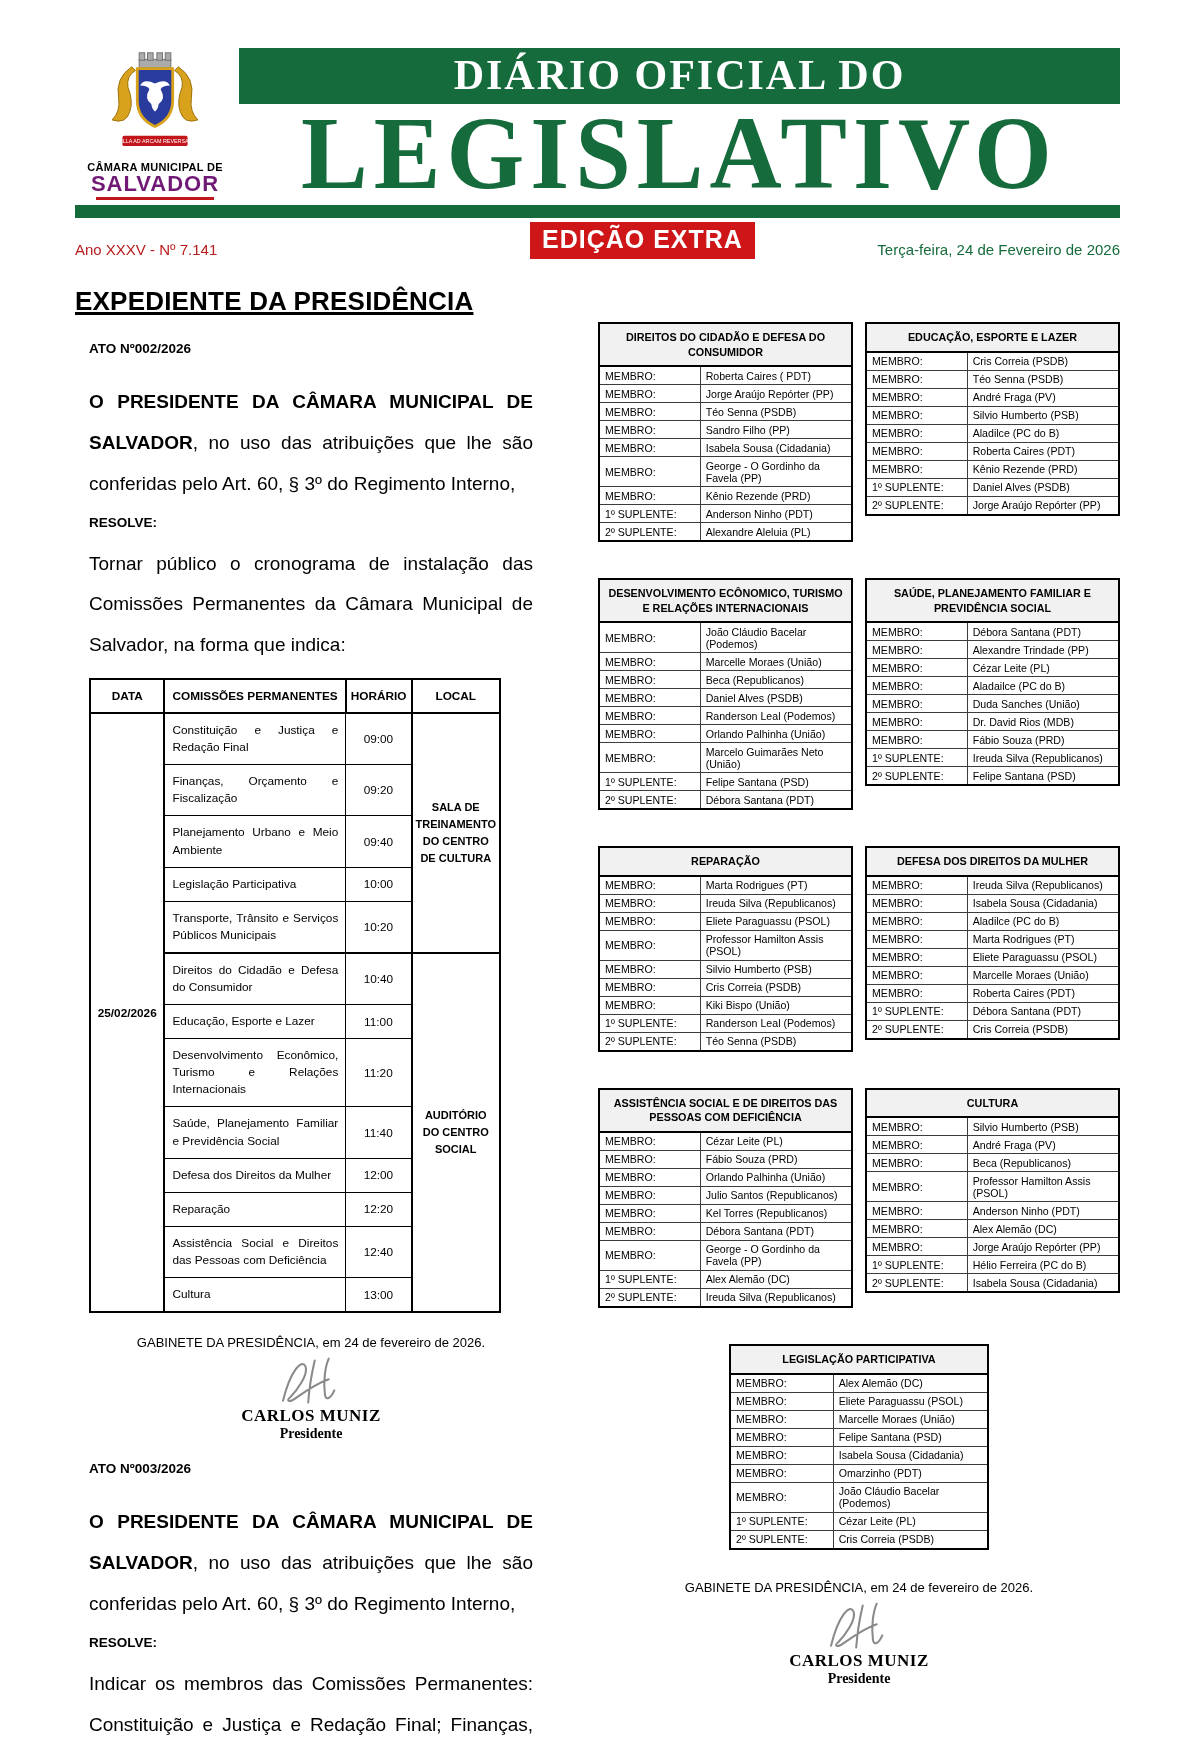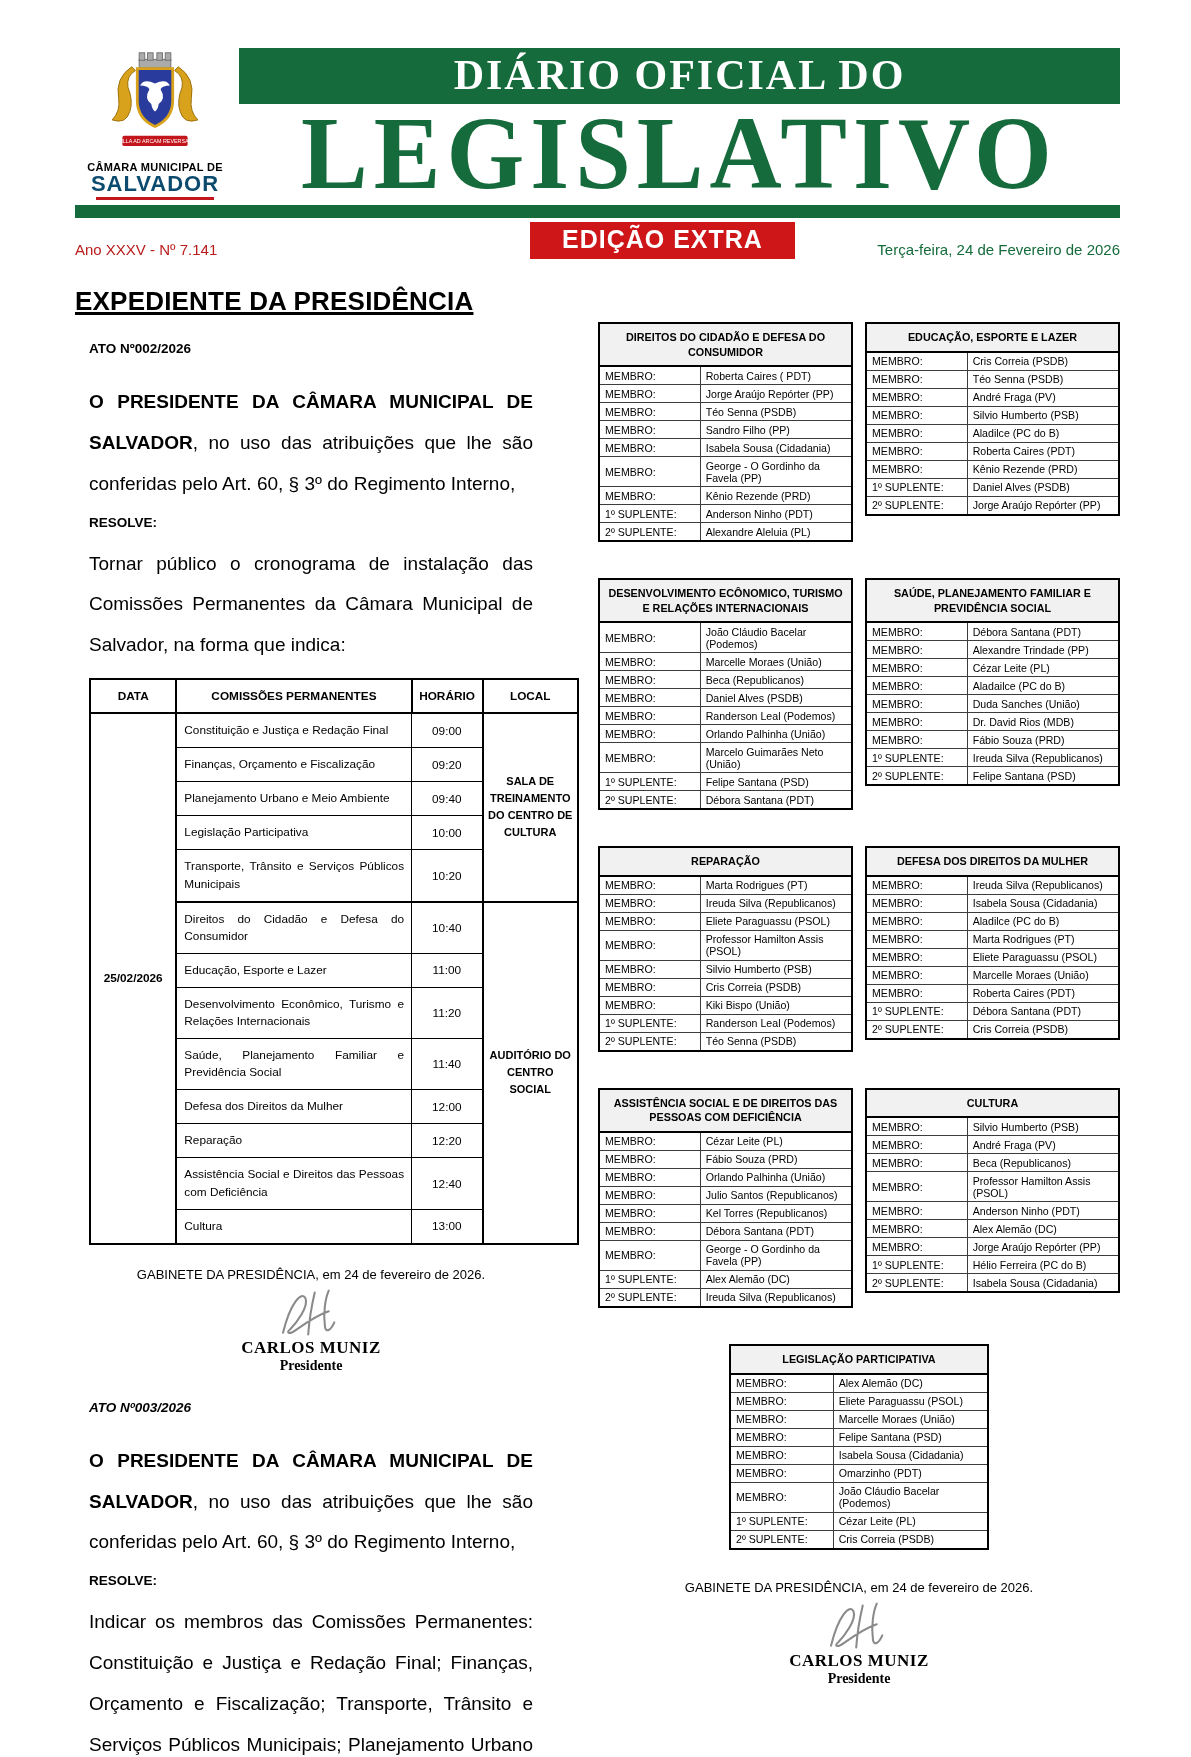--- a/index.html
+++ b/index.html
@@ -8,60 +8,60 @@
     width:1191px; min-height:1757px; margin:0 auto; background:#fff;
     font-family:"Liberation Sans", sans-serif; color:#000;
     padding:48px 71px 24px 75px; position:relative;
   }
 
   
   .masthead { display:flex; align-items:flex-start; }
   .crest { width:160px; text-align:center; flex:0 0 160px; padding-top:2px; }
   .crest-svg { width:104px; height:110px; display:block; margin:0 auto; }
   .org1 { font-size:11px; font-weight:bold; letter-spacing:.3px; margin-top:1px; }
-  .org2 { font-size:22px; font-weight:bold; color:#0c4a6e; letter-spacing:1px; line-height:1; }
+  .org2 { font-size:22px; font-weight:bold; color:#701a75; letter-spacing:1px; line-height:1; }
   .org-bar { height:3px; background:#C3151C; width:118px; margin:2px auto 0; }
   .mast-right { flex:1; padding-left:4px; }
   .band1 {
     background:#156B3B; color:#fff; text-align:center;
     font-family:"Liberation Serif", serif; font-weight:bold;
     font-size:42px; padding:3px 0 5px; letter-spacing:2px;
   }
   .big-title {
     color:#156B3B; font-family:"Liberation Serif", serif; font-weight:bold;
     font-size:100px; line-height:.92; text-align:center; letter-spacing:6px;
     transform:scaleY(1.04); transform-origin:top center; margin-top:2px;
   }
   .band2 { height:13px; background:#156B3B; margin-top:5px; }
 
   
   .issue-row { position:relative; height:44px; margin-top:4px; }
   .issue { position:absolute; left:0; bottom:8px; color:#b91c1c; font-size:15px; }
   .pubdate { position:absolute; right:0; bottom:8px; color:#156B3B; font-size:15px; }
   .badge {
     position:absolute; left:455px; top:0; background:#CE1518; color:#fff;
-    font-weight:bold; font-size:25px; letter-spacing:1px; padding:3px 32px 5px;
+    font-weight:bold; font-size:25px; letter-spacing:1px; padding:3px 12px 5px;
   }
 
   
   .columns { display:flex; margin-top:14px; }
   .col-left { width:458px; flex:0 0 458px; }
   .col-right { width:522px; margin-left:auto; padding-top:42px; }
 
   .section-title {
     font-size:26px; font-weight:bold; margin:6px 0 24px;
     text-decoration:underline; text-decoration-thickness:2.5px; letter-spacing:.2px;
   }
   .indent { padding-left:14px; }
   .ato-num { font-weight:bold; font-size:13.5px; margin:14px 0 26px; }
   .body-text { font-size:19px; line-height:2.15; text-align:justify; margin:0 0 8px; }
   .resolve { font-weight:bold; font-size:13.5px; margin:10px 0 14px; }
 
   
-  .schedule { border-collapse:collapse; width:490px; margin:12px 0 22px; border:2.5px solid #000; }
+  .schedule { border-collapse:collapse; width:412px; margin:12px 0 22px; border:2.5px solid #000; }
   .schedule th {
     border:2px solid #000; font-size:11.8px; padding:9px 4px; text-align:center; background:#fff;
   }
   .schedule td { border:1px solid #000; font-size:11.8px; }
   .schedule td.name { padding:8px 7px; line-height:1.45; text-align:justify; }
   .schedule td.time { text-align:center; }
   .schedule td.date-cell { text-align:center; font-weight:bold; border-right:2px solid #000; }
   .schedule td.loc { text-align:center; font-weight:bold; font-size:11px; line-height:1.55; border-left:2px solid #000; padding:4px 3px; }
   .schedule tr.group-start td { border-top:2.5px solid #000; }
 
@@ -213,21 +213,21 @@
 
         <p class="gabinete">GABINETE DA PRESIDÊNCIA, em 24 de fevereiro de 2026.</p>
         <div class="sig-block">
           <svg class="sig-svg" viewBox="0 0 120 60">
             <path d="M30 50 C38 18 50 5 54 13 C58 22 44 40 38 46 C33 50 36 53 44 47 C58 37 70 30 79 27 M64 7 C60 24 58 38 57 52 M79 5 C75 14 73 30 75 44 C76 50 81 48 85 39" stroke="#8a8a8a" stroke-width="2.2" fill="none" stroke-linecap="round"></path>
           </svg>
           <div class="signer">CARLOS MUNIZ</div>
           <div class="role">Presidente</div>
         </div>
 
-        <p class="ato-num" style="margin-top:26px;font-style:italic;">ATO Nº003/2026</p>
+        <p class="ato-num" style="margin-top:19px;">ATO Nº003/2026</p>
         <p class="body-text"><strong>O PRESIDENTE DA CÂMARA MUNICIPAL DE SALVADOR</strong><span>, no uso das atribuições que lhe são conferidas pelo Art. 60, § 3º do Regimento Interno,</span></p>
         <p class="resolve">RESOLVE:</p>
         <p class="body-text">Indicar os membros das Comissões Permanentes: Constituição e Justiça e Redação Final; Finanças, Orçamento e Fiscalização; Transporte, Trânsito e Serviços Públicos Municipais; Planejamento Urbano e Meio Ambiente; Direitos do Cidadão e Defesa do Consumidor; Educação, Esporte e Lazer; Desenvolvimento Econômico, Turismo e Relações Internacionais; Saúde, Planejamento Familiar e Previdência Social; Reparação; Defesa dos Direitos da Mulher; Assistência Social e Direitos das Pessoas com Deficiência; Cultura e Legislação Participativa.</p>
 
         <div class="pair-grid">
           <div>
               <table class="committee">
                 <thead>
                   <tr>
                     <th colspan="2" class="c-title">CONSTITUIÇÃO E JUSTIÇA E REDAÇÃO FINAL</th>

